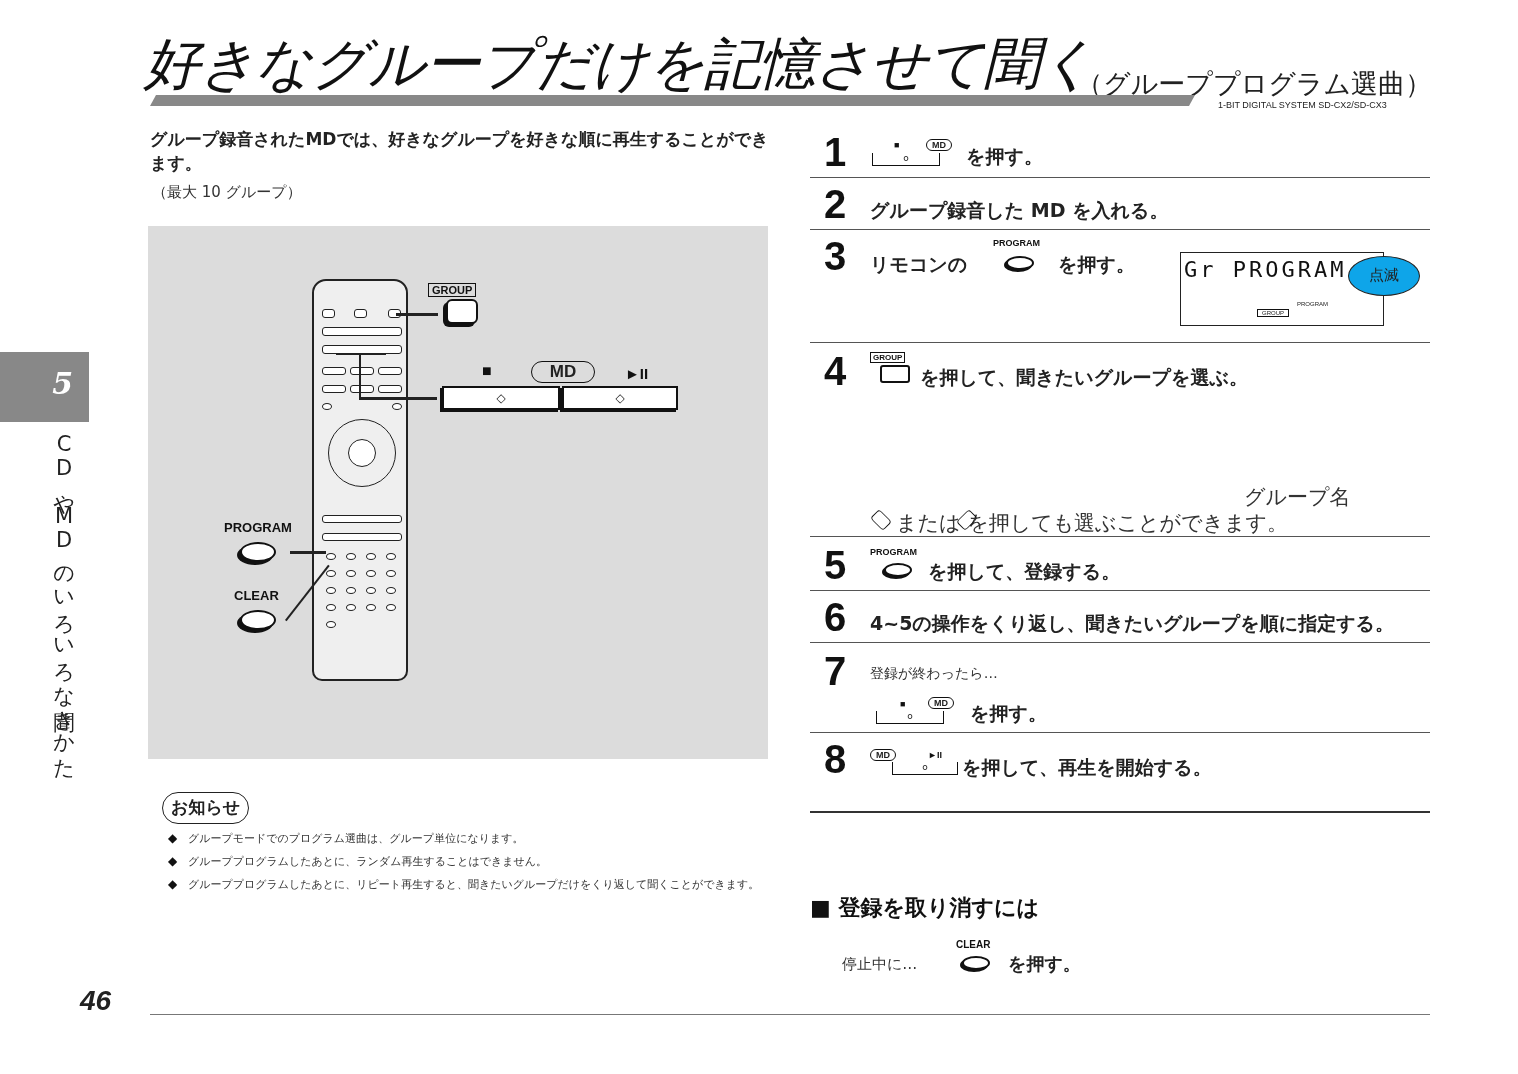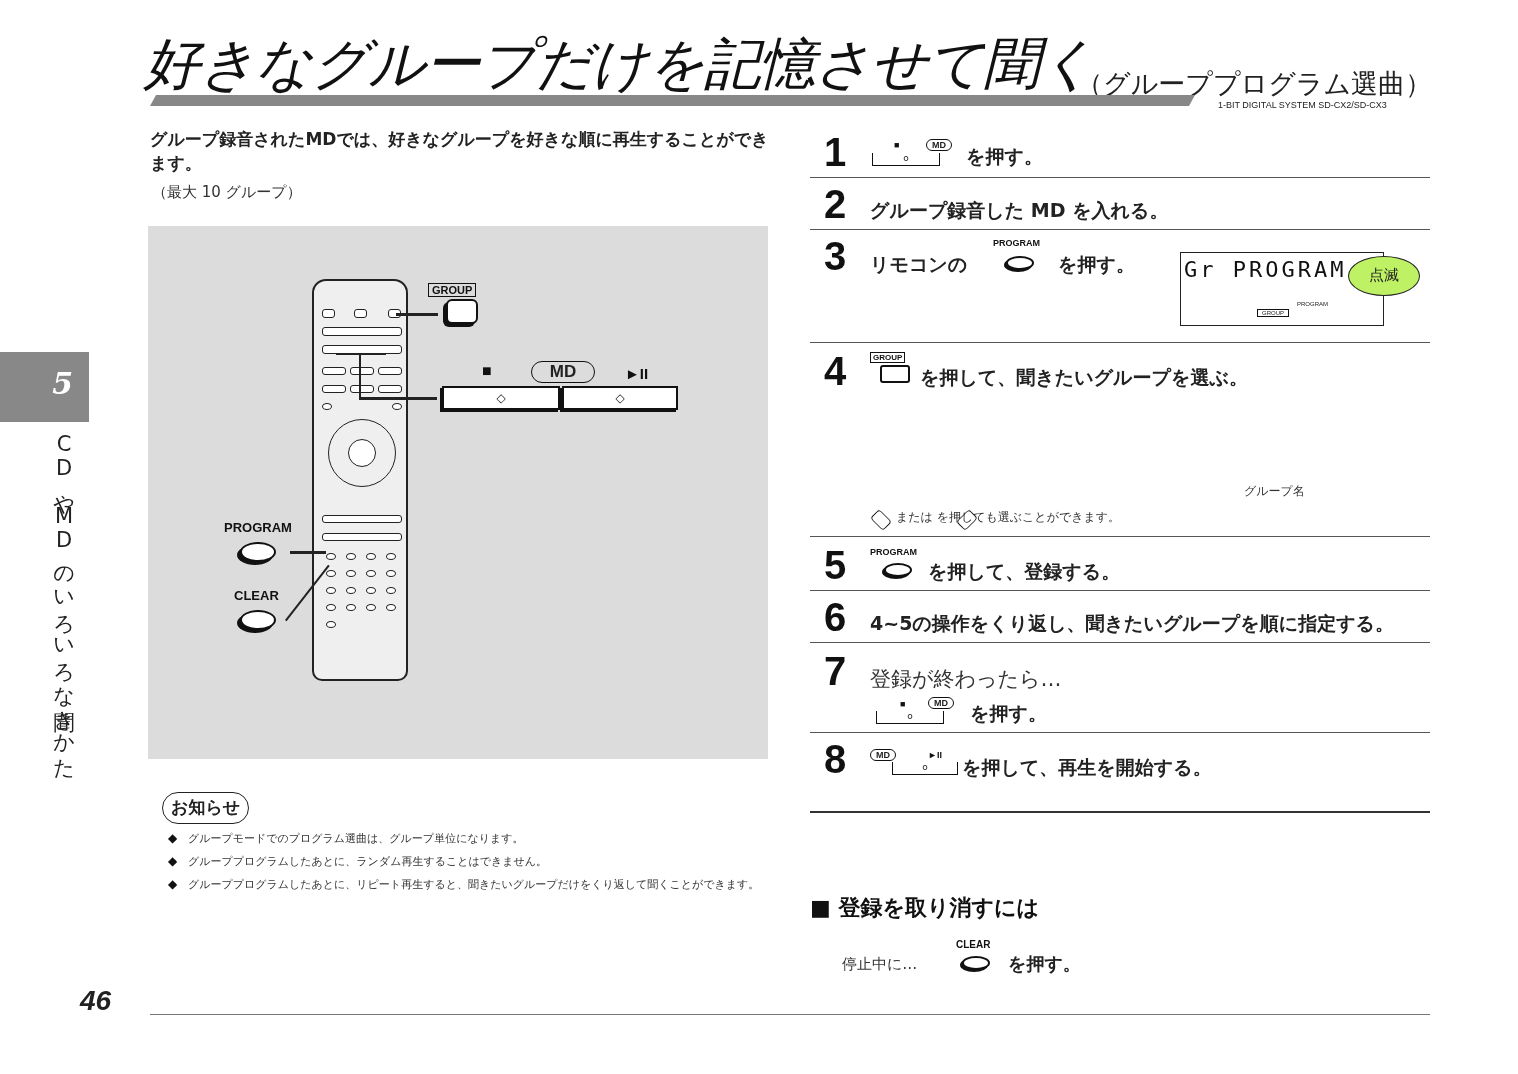--- a/index.html
+++ b/index.html
@@ -43,31 +43,31 @@
   .page-num { left: 80px; top: 985px; font-size: 28px; font-weight: bold; font-style: italic; font-family: "Liberation Sans", sans-serif; }
   .footer-line { left: 150px; top: 1014px; width: 1280px; height: 1px; background: #777; }
 
   
   .steps { left: 810px; top: 126px; width: 620px; }
   .step { position: relative; border-bottom: 1px solid #555; }
   .step:last-child { border-bottom: 2px solid #333; }
   .num { position: absolute; left: 14px; font-family: "Liberation Sans", sans-serif; font-weight: bold; font-size: 40px; line-height: 1; color: #111; }
   .stext { position: absolute; left: 60px; font-size: 19px; color: #222; white-space: nowrap; }
   .stext.b { font-weight: bold; }
-  .small { font-size: 12px; color: #333; white-space: nowrap; position: absolute; }
+  .small { font-size: 21px; color: #333; white-space: nowrap; position: absolute; }
   .ico-lbl { position: absolute; font-family: "Liberation Sans", sans-serif; font-weight: bold; font-size: 9px; color: #111; }
   .mini-oval { position: absolute; width: 28px; height: 14px; border: 2px solid #111; border-radius: 50%; box-shadow: -2px 2px 0 #111; background: #fff; }
   .mini-bar { position: absolute; height: 13px; border: 1.5px solid #111; border-top: none; background: #fff; font-size: 9px; text-align: center; line-height: 10px; }
   .mini-pill { position: absolute; height: 12px; border: 1px solid #111; border-radius: 6px; font-family: "Liberation Sans", sans-serif; font-weight: bold; font-size: 9px; line-height: 10px; padding: 0 5px; }
 
   .lcd { position: absolute; border: 1.5px solid #222; background: #fff; }
   .lcd-text { position: absolute; font-family: "DejaVu Sans Mono", monospace; font-size: 22px; letter-spacing: 3px; color: #111; }
   .lcd-tag { position: absolute; border: 1px solid #111; font-size: 6px; padding: 0 4px; font-family: "Liberation Sans", sans-serif; }
   .lcd-prog { position: absolute; font-size: 6px; font-family: "Liberation Sans", sans-serif; }
-  .bubble { position: absolute; border: 1.5px solid #222; border-radius: 50%; background: #bef264; font-size: 15px; text-align: center; }
+  .bubble { position: absolute; border: 1.5px solid #222; border-radius: 50%; background: #0ea5e9; font-size: 15px; text-align: center; }
 
   .cancel-head { left: 810px; top: 893px; font-size: 22px; font-weight: bold; color: #111; white-space: nowrap; }
   .cancel-text { left: 842px; top: 955px; font-size: 15px; color: #333; }
 
   .watermark { left: 1082px; top: 860px; width: 346px; height: 150px; color: rgba(200,200,200,0.75); font-family: "Liberation Sans", sans-serif; font-weight: bold; }
 </style>
 </head>
 <body>
 
 <div class="abs title">好きなグループだけを記憶させて聞く</div>
@@ -200,21 +200,21 @@
     <div class="stext b" style="left:118px;top:22px;">を押して、登録する。</div>
   </div>
 
   <div class="step" style="height:52px;">
     <div class="num" style="top:6px;">6</div>
     <div class="stext b" style="top:20px;">4~5の操作をくり返し、聞きたいグループを順に指定する。</div>
   </div>
 
   <div class="step" style="height:90px;">
     <div class="num" style="top:8px;">7</div>
-    <div class="small" style="left:60px;top:22px;font-size:21px;">登録が終わったら…</div>
+    <div class="small" style="left:60px;top:22px;font-size:14px;">登録が終わったら…</div>
     <div class="ico-lbl" style="left:90px;top:56px;">■</div>
     <div class="mini-pill" style="left:118px;top:54px;">MD</div>
     <div class="mini-bar" style="left:66px;top:68px;width:68px;">o</div>
     <div class="stext b" style="left:160px;top:58px;">を押す。</div>
   </div>
 
   <div class="step" style="height:80px;">
     <div class="num" style="top:6px;">8</div>
     <div class="mini-pill" style="left:60px;top:16px;">MD</div>
     <div class="ico-lbl" style="left:118px;top:17px;">►II</div>

